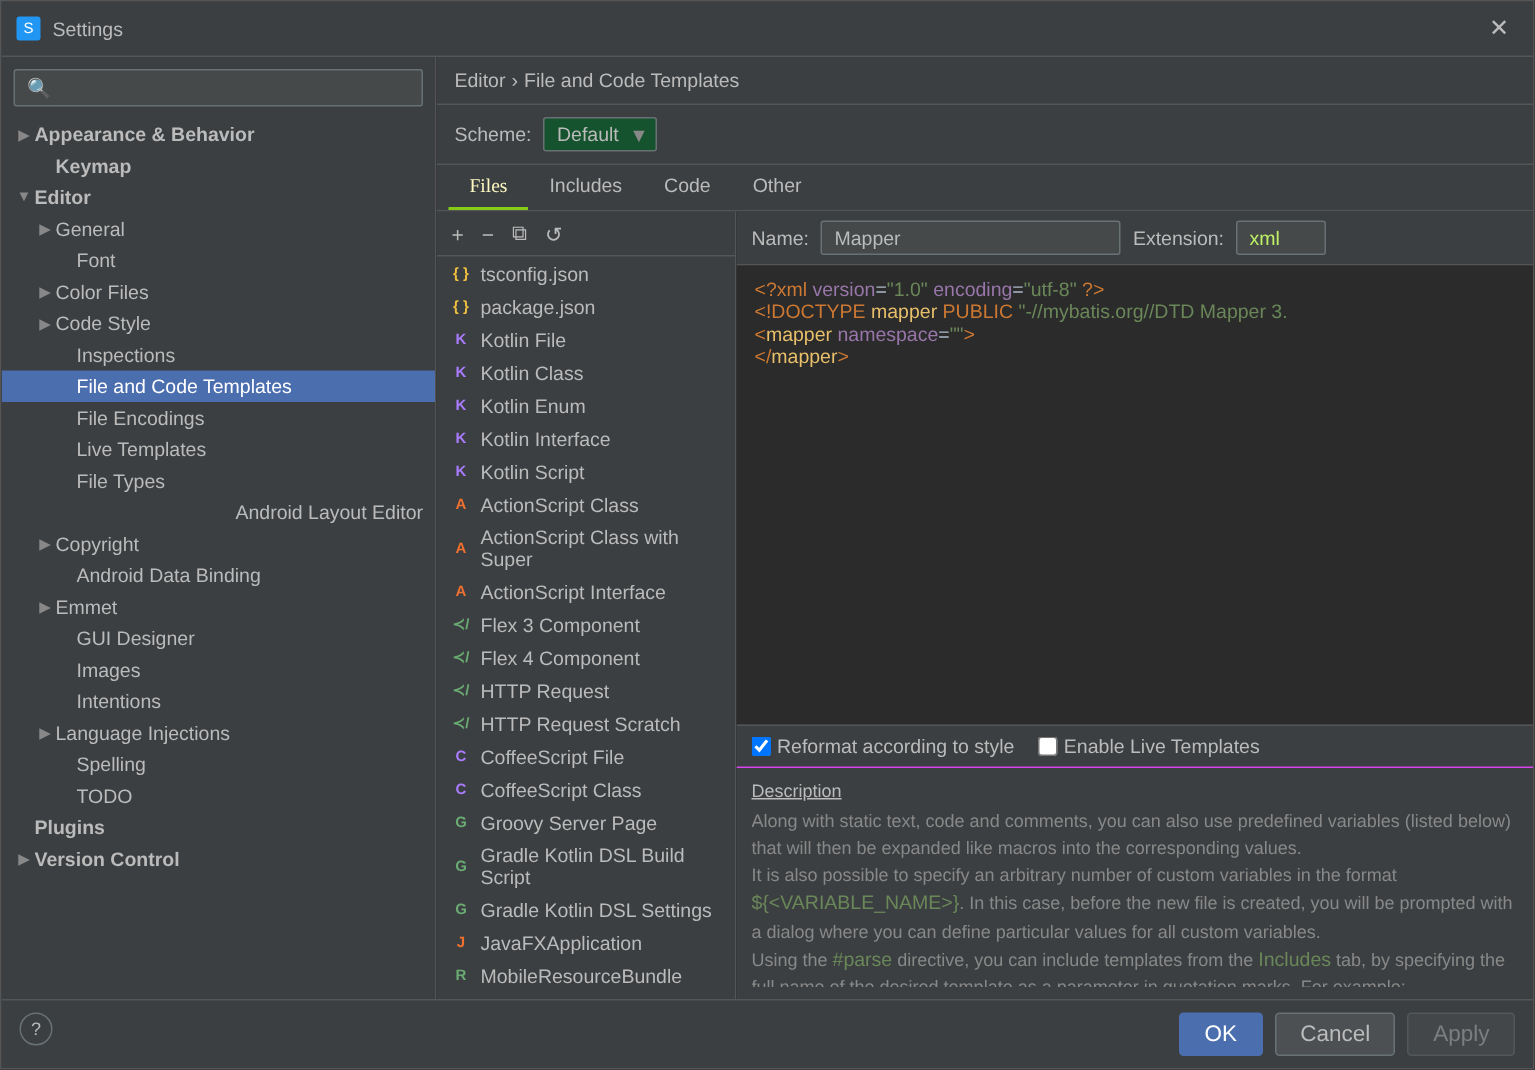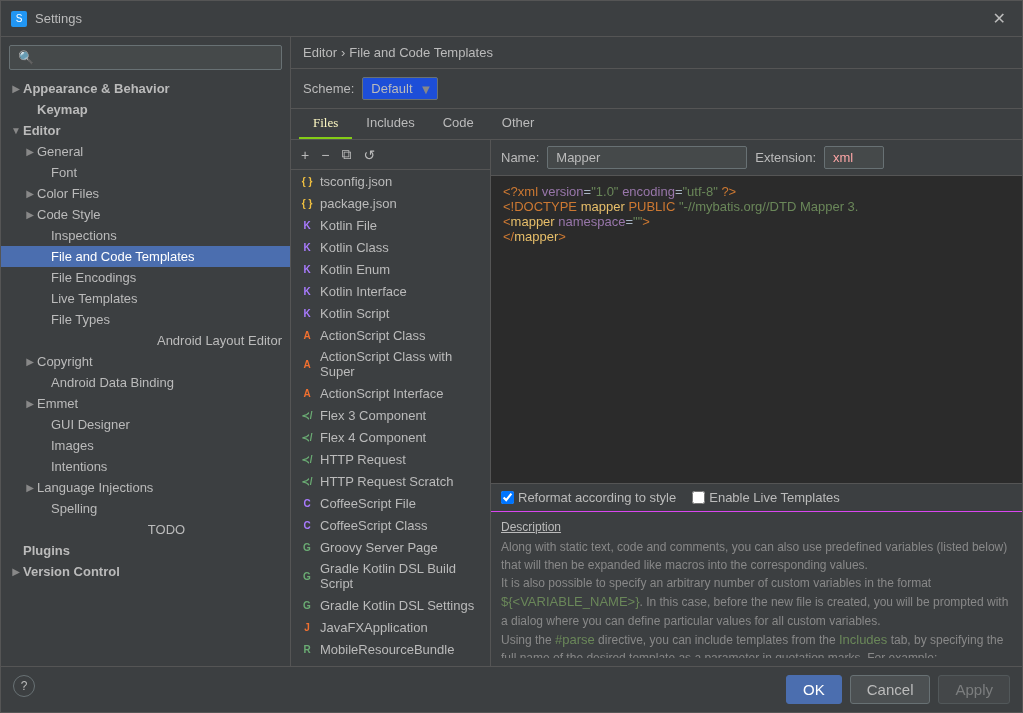--- a/index.html
+++ b/index.html
@@ -15,21 +15,21 @@
     .search-input { width: 100%; background: #45494a; border: 1px solid #687174; color: #bbb; padding: 4px 8px; outline: none; border-radius: 2px; }
     .tree-area { flex: 1; overflow-y: auto; padding-bottom: 8px; }
     .tree-item { display: flex; align-items: center; padding: 3px 8px 3px 0; cursor: pointer; color: #bbb; }
     .tree-item.selected { background: #4b6eaf; color: white; }
     .tree-item .arrow { width: 14px; display: inline-block; text-align: center; color: #888; font-size: 10px; flex-shrink: 0; }
     .tree-item .item-label { flex: 1; white-space: nowrap; overflow: hidden; text-overflow: ellipsis; }
     .tree-item .gear-icon { color: #888; font-size: 11px; margin-left: 4px; opacity: 0; }
     .right-panel { flex: 1; display: flex; flex-direction: column; background: #2b2b2b; overflow: hidden; }
     .breadcrumb-bar { padding: 8px 12px; background: #3c3f41; border-bottom: 1px solid #555; color: #bbb; display: flex; align-items: center; gap: 4px; }
     .scheme-bar { padding: 8px 12px; background: #3c3f41; border-bottom: 1px solid #555; display: flex; align-items: center; gap: 8px; color: #bbb; }
-    .scheme-select { background: #1d4ed8; border: 1px solid #687174; color: #bbb; padding: 3px 24px 3px 8px; border-radius: 2px; appearance: none; outline: none; cursor: pointer; }
+    .scheme-select { background: #14532d; border: 1px solid #687174; color: #bbb; padding: 3px 24px 3px 8px; border-radius: 2px; appearance: none; outline: none; cursor: pointer; }
     .tabs-bar { display: flex; background: #3c3f41; border-bottom: 1px solid #555; padding: 0 8px; }
     .tab { padding: 6px 14px; color: #bbb; cursor: pointer; border-bottom: 2px solid transparent; }
     .tab.active { border-bottom: 2px solid #84cc16; color: #fef9c3; font-family: Liberation Serif, serif; }
     .editor-area { display: flex; flex: 1; overflow: hidden; }
     .file-list-panel { width: 200px; min-width: 200px; border-right: 1px solid #555; background: #3c3f41; display: flex; flex-direction: column; }
     .file-list-toolbar { display: flex; align-items: center; padding: 4px 6px; border-bottom: 1px solid #555; gap: 4px; }
     .toolbar-btn { background: none; border: none; color: #bbb; cursor: pointer; padding: 2px 4px; font-size: 14px; border-radius: 2px; }
     .file-list { flex: 1; overflow-y: auto; }
     .file-item { display: flex; align-items: center; padding: 3px 8px; cursor: pointer; color: #bbb; gap: 5px; }
     .file-icon { width: 16px; height: 16px; display: flex; align-items: center; justify-content: center; font-size: 11px; flex-shrink: 0; }
@@ -37,21 +37,21 @@
     .file-icon.kt { color: #a97bff; }
     .file-icon.as { color: #f07030; }
     .file-icon.xml { color: #6aab73; }
     .file-icon.groovy { color: #6aab73; }
     .file-icon.java { color: #f07030; }
     .file-icon.res { color: #6aab73; }
     .file-icon.coffee { color: #a97bff; }
     .right-editor { flex: 1; display: flex; flex-direction: column; background: #2b2b2b; overflow: hidden; }
     .name-bar { display: flex; align-items: center; padding: 6px 10px; border-bottom: 1px solid #555; background: #3c3f41; gap: 8px; color: #bbb; }
     .name-input { background: #45494a; border: 1px solid #687174; color: #bbb; padding: 3px 8px; border-radius: 2px; outline: none; width: 200px; }
-    .ext-input { background: #45494a; border: 1px solid #687174; color: #fca5a5; padding: 3px 8px; border-radius: 2px; outline: none; width: 60px; }
+    .ext-input { background: #45494a; border: 1px solid #687174; color: #bef264; padding: 3px 8px; border-radius: 2px; outline: none; width: 60px; }
     .code-editor { flex: 1; background: #2b2b2b; padding: 8px 12px; overflow: auto; font-family: 'Courier New', monospace; font-size: 13px; color: #a9b7c6; }
     .code-editor .kw { color: #cc7832; }
     .code-editor .tag { color: #e8bf6a; }
     .code-editor .attr { color: #9876aa; }
     .code-editor .val { color: #6a8759; }
     .code-line { white-space: pre; }
     .options-bar { display: flex; align-items: center; gap: 16px; padding: 6px 10px; background: #3c3f41; border-top: 1px solid #555; }
     .checkbox-item { display: flex; align-items: center; gap: 4px; color: #bbb; cursor: pointer; }
     .checkbox-item input[type=checkbox] { cursor: pointer; }
     .description-section { background: #3c3f41; border-top: 1px solid #d946ef; padding: 8px 10px; }
@@ -167,21 +167,21 @@
             <span class="item-label">Intentions</span>
           </div>
           <div class="tree-item" style="padding-left: 22px;">
             <span class="arrow">▶</span>
             <span class="item-label">Language Injections</span>
           </div>
           <div class="tree-item" style="padding-left: 36px;">
             <span class="arrow"></span>
             <span class="item-label">Spelling</span>
           </div>
-          <div class="tree-item" style="padding-left: 36px; text-align: center;">
+          <div class="tree-item" style="padding-left: 36px;">
             <span class="arrow"></span>
             <span class="item-label">TODO</span>
           </div>
           <div class="tree-item" style="padding-left: 8px;">
             <span class="arrow"></span>
             <span class="item-label" style="font-weight: bold; color: rgb(187, 187, 187);">Plugins</span>
           </div>
           <div class="tree-item" style="padding-left: 8px;">
             <span class="arrow">▶</span>
             <span class="item-label" style="font-weight: bold; color: rgb(187, 187, 187);">Version Control</span>

